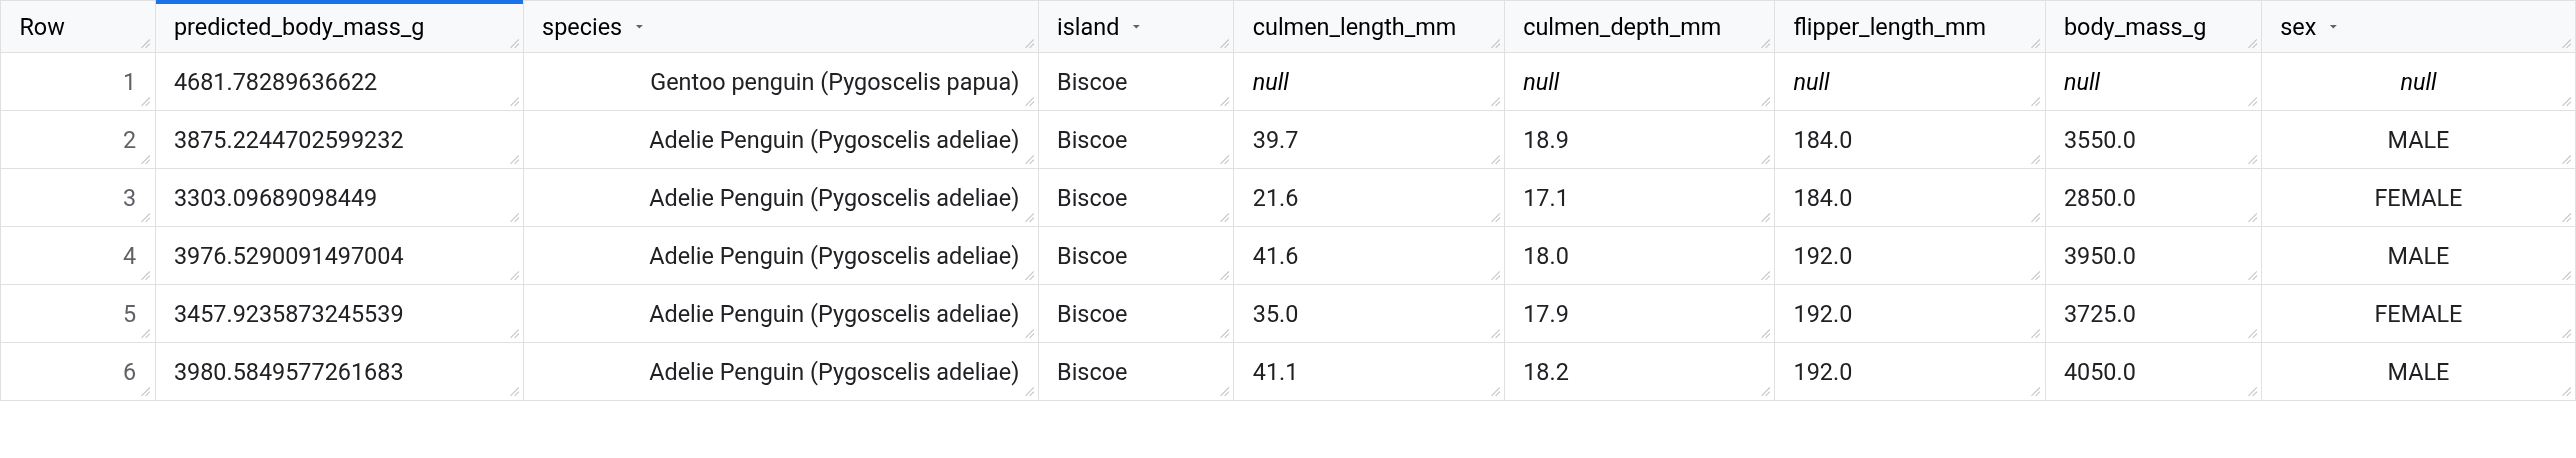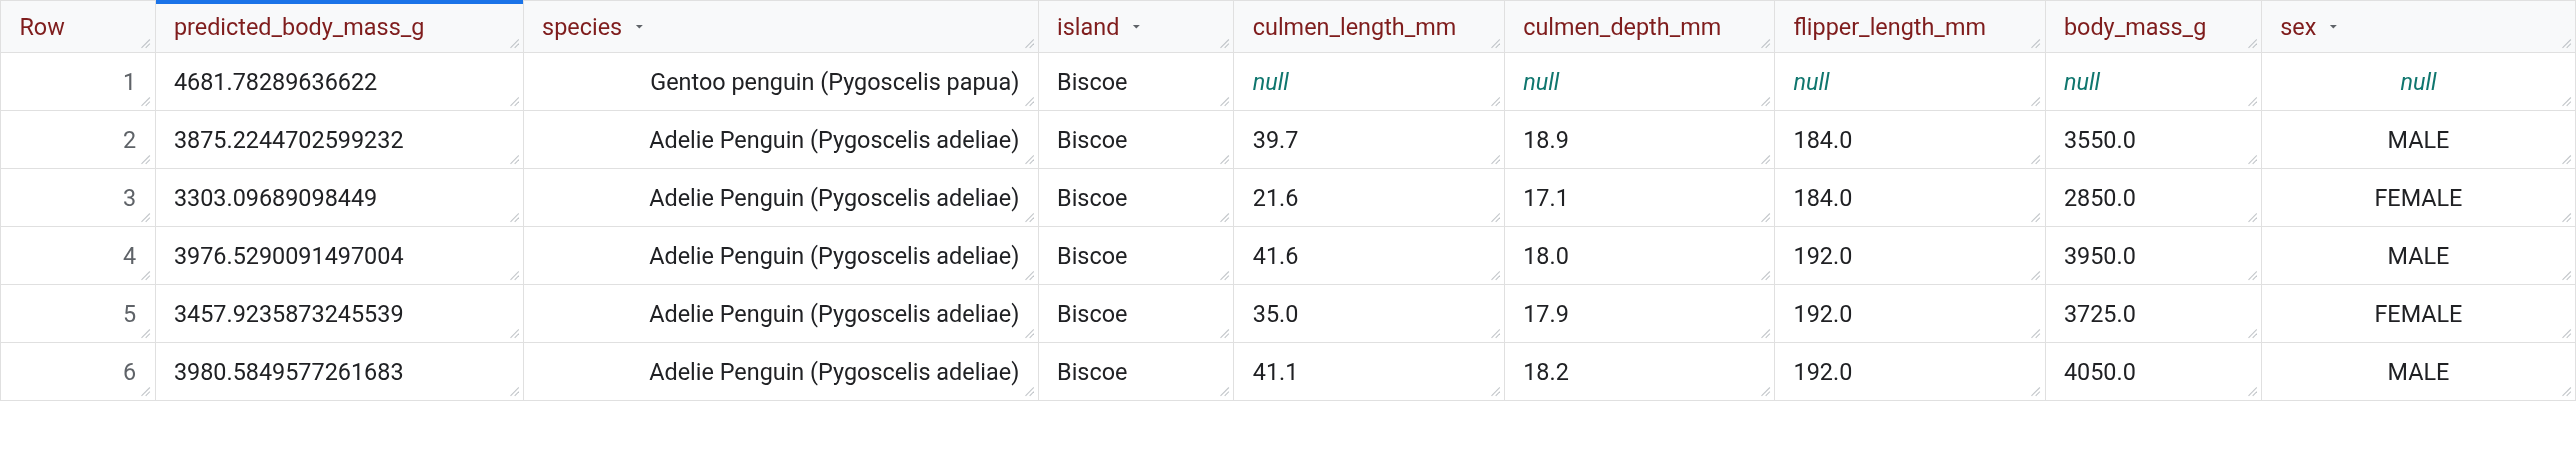--- a/index.html
+++ b/index.html
@@ -21,38 +21,38 @@
   .th, .td {
     display: table-cell;
     border: 0.8px solid #e0e0e0;
     padding: 11.7px 18.4px;
     vertical-align: middle;
     white-space: nowrap;
     position: relative;
   }
   .th {
     background: #f8f9fa;
-    color: #7f1d1d;
+    color: #000000;
     font-weight: 400;
     text-align: left;
     height: 52px;
   }
   .th.active-top::before {
     content: "";
     position: absolute;
     top: -1.7px;
     left: 0;
     right: 0;
     height: 4.2px;
     background: #1a73e8;
   }
   .td { height: 58px; }
   .num { text-align: left; }
   .rownum { text-align: right; color: #5f6368; }
-  .null { color: #0f766e; font-style: italic; }
+  .null { color: #000000; font-style: italic; }
   .resize-handle {
     position: absolute;
     right: 1.7px;
     bottom: 1.7px;
     width: 13.4px;
     height: 13.4px;
     pointer-events: none;
     opacity: 0.6;
   }
   .resize-handle svg { display: block; }

